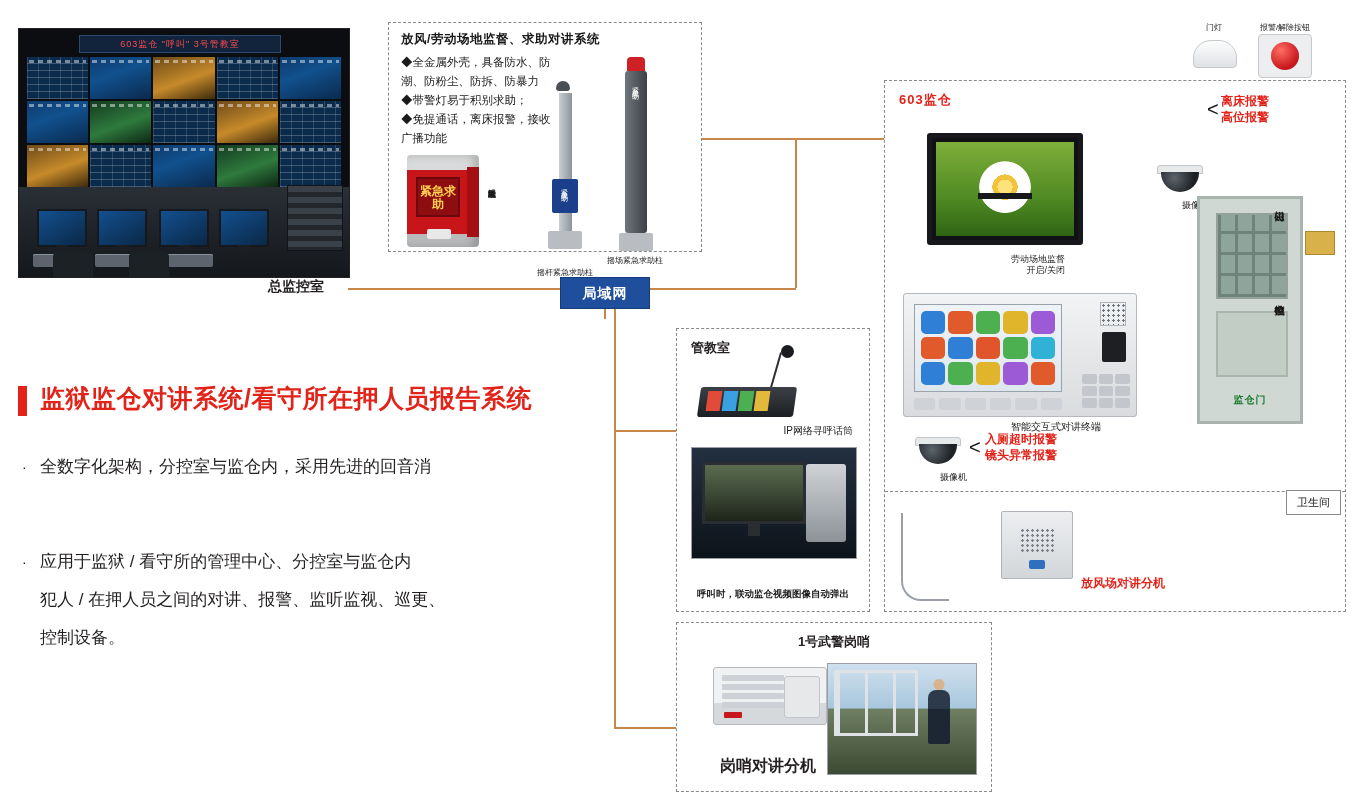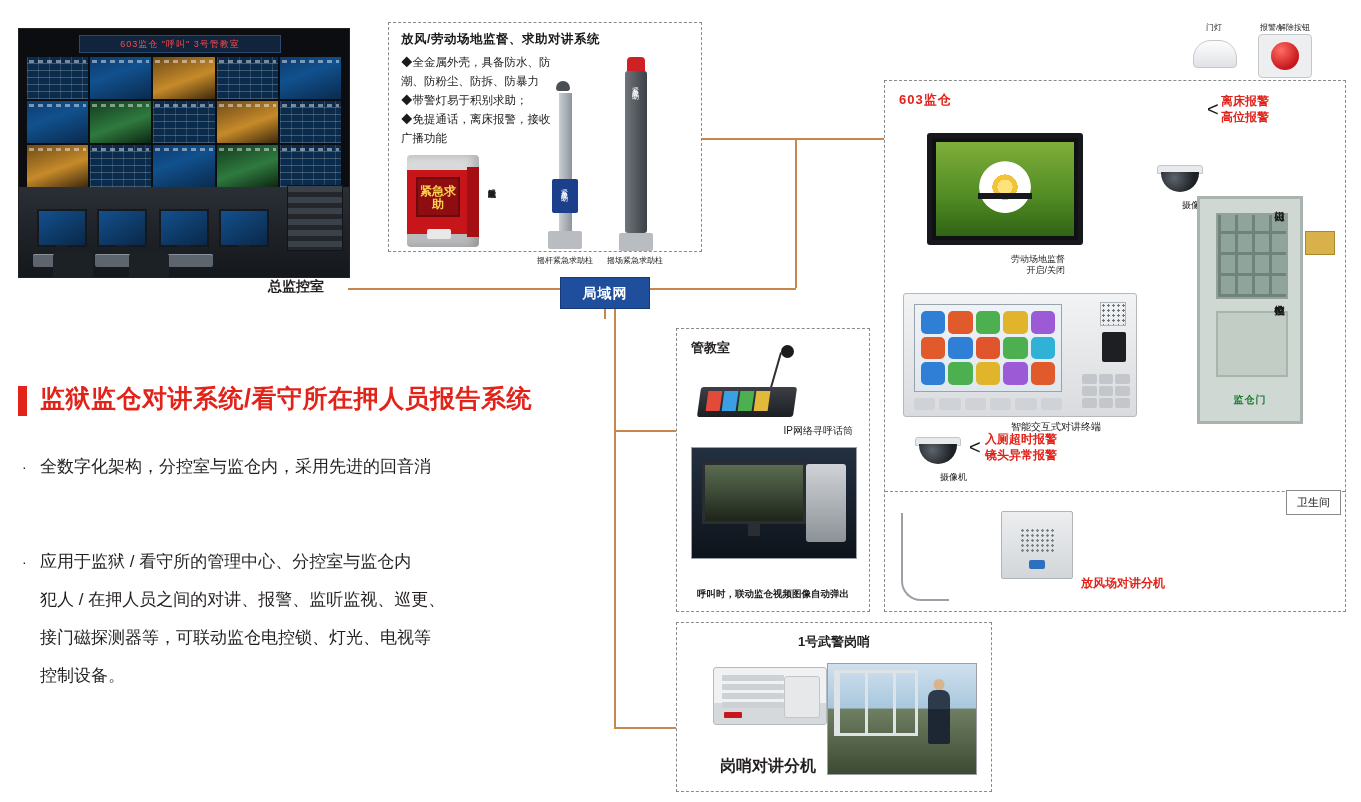--- a/index.html
+++ b/index.html
@@ -509,21 +509,21 @@
   <div class="asb-caption" style="left:96px; top:160px; writing-mode:vertical-rl;">提醒紧急求助柱</div>
 
   <div>
     <div class="pole-cam" style="left:167px; top:58px;"></div>
     <div class="pole-shaft" style="left:170px; top:70px; height:86px;"></div>
     <div class="pole-panel" style="left:163px; top:156px; height:34px;"></div>
     <div class="pole-shaft" style="left:170px; top:190px; height:18px;"></div>
     <div class="pole-base" style="left:159px; top:208px;"></div>
     <div class="pole-vtext" style="left:170px; top:160px;">紧急求助</div>
   </div>
-  <div class="asb-caption" style="left:134px; top:232px; width:84px;">摇杆紧急求助柱</div>
+  <div class="asb-caption" style="left:134px; top:244px; width:84px;">摇杆紧急求助柱</div>
 
   <div>
     <div class="pole-red" style="left:238px; top:34px;"></div>
     <div class="pole-dark" style="left:236px; top:48px; height:162px;"></div>
     <div class="pole-base" style="left:230px; top:210px;"></div>
     <div class="pole-vtext" style="left:241px; top:58px;">紧急求助</div>
   </div>
   <div class="asb-caption" style="left:204px; top:232px; width:84px;">摇场紧急求助柱</div>
 </div>
 
@@ -676,15 +676,14 @@
 
 <div class="para abs" style="left:40px; top:448px; width:580px;">
   <span class="bullet">·</span>
   <div>全数字化架构，分控室与监仓内，采用先进的回音消</div>
 </div>
 
 <div class="para abs" style="left:40px; top:543px; width:580px;">
   <span class="bullet">·</span>
   <div>应用于监狱 / 看守所的管理中心、分控室与监仓内</div>
   <div>犯人 / 在押人员之间的对讲、报警、监听监视、巡更、</div>
-  <div>接门磁探测器等，可联动监仓电控锁、灯光、电视等</div>
   <div>控制设备。</div>
 </div>
 
 </body></html>

